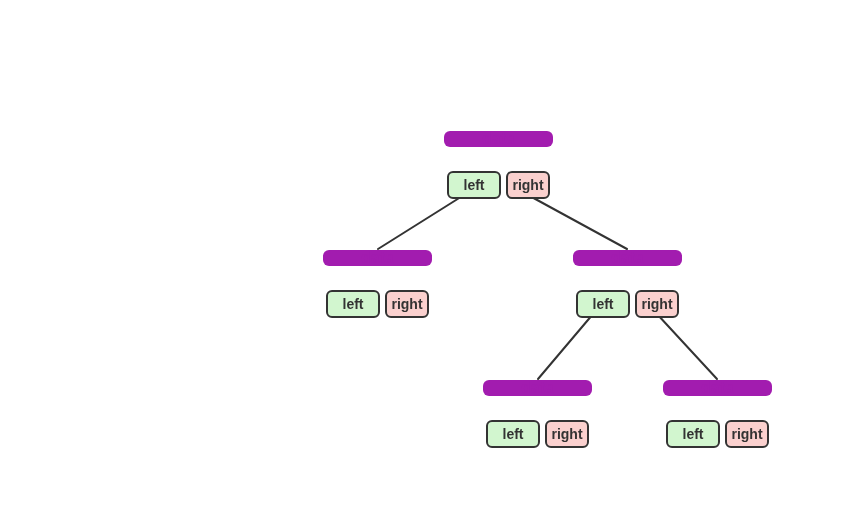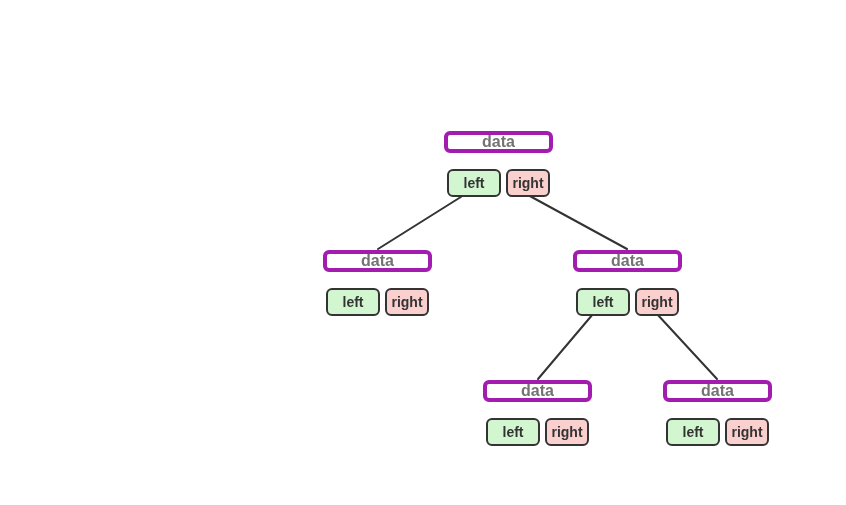--- a/index.html
+++ b/index.html
@@ -28,34 +28,34 @@
     stroke-width: 2;
     stroke-linecap: round;
   }
   .node {
     position: absolute;
     width: 123px;
   }
   .data-box {
     box-sizing: border-box;
     width: 109px;
-    height: 22px;
+    height: 16px;
     margin: 0 auto;
     background: #ffffff;
-    border: 4px solid #a21caf;
+    border: 8px solid #a21caf;
     border-radius: 6px;
     display: flex;
     align-items: center;
     justify-content: center;
     font-size: 16px;
     font-weight: 700;
-    color: #737373;
+    color: #a21caf;
   }
   .ptr-row {
-    margin-top: 16px;
+    margin-top: 24px;
     display: flex;
     justify-content: center;
     gap: 5px;
   }
   .ptr {
     box-sizing: border-box;
     height: 28px;
     border: 2px solid #333333;
     border-radius: 6px;
     display: flex;

